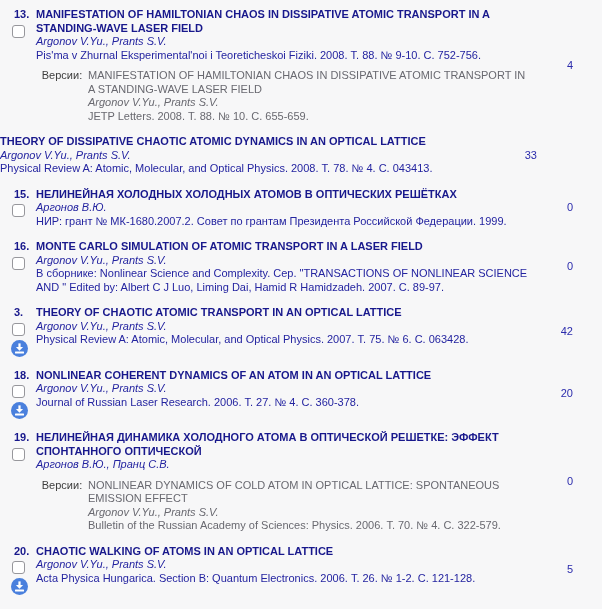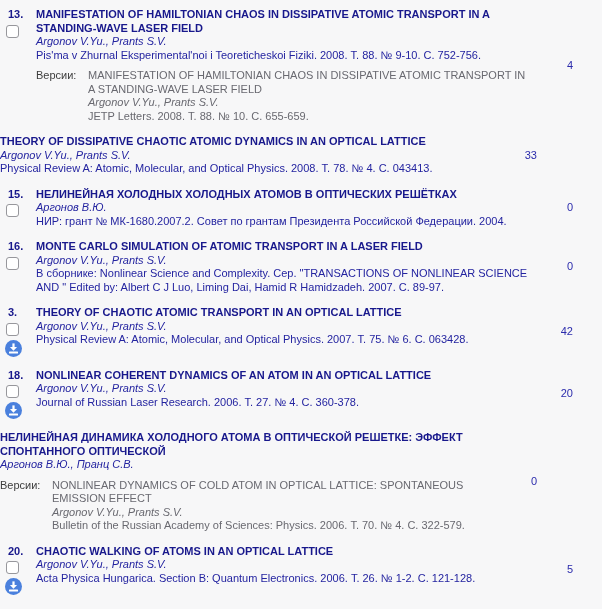--- a/index.html
+++ b/index.html
@@ -20,21 +20,21 @@
     padding-top: 8px;
   }
   .pub-item {
     display: flex;
     margin-bottom: 12px;
   }
   .left-col {
     width: 36px;
     flex-shrink: 0;
     box-sizing: border-box;
-    padding-left: 8px;
+    padding-left: 14px;
     display: flex;
     flex-direction: column;
     align-items: flex-start;
   }
   .item-number {
     font-weight: bold;
     color: #18188c;
   }
   .select-checkbox {
     appearance: none;
@@ -76,20 +76,21 @@
     color: #2424a0;
   }
   .versions {
     display: flex;
     margin-top: 7px;
   }
   .versions-label {
     width: 52px;
     flex-shrink: 0;
     color: #3d3d3d;
+    text-align: center;
   }
   .versions-list {
     color: #696970;
   }
   .version-item { margin-bottom: 0; }
   .version-title { color: #696970; }
   .version-authors { font-style: italic; color: #696970; }
   .version-source { color: #696970; }
   .right-col {
     width: 68px;
@@ -148,21 +149,21 @@
 
   <div class="pub-item">
     <div class="left-col">
       <span class="item-number">15.</span>
       <input type="checkbox" class="select-checkbox" style="">
 
     </div>
     <div class="main-col">
       <div class="pub-title">НЕЛИНЕЙНАЯ ХОЛОДНЫХ ХОЛОДНЫХ АТОМОВ В ОПТИЧЕСКИХ РЕШЁТКАХ</div>
       <div class="pub-authors">Аргонов В.Ю.</div>
-      <div class="pub-source">НИР: грант № МК-1680.2007.2. Совет по грантам Президента Российской Федерации. 2004.</div>
+      <div class="pub-source">НИР: грант № МК-1680.2007.2. Совет по грантам Президента Российской Федерации. 1999.</div>
 
     </div>
     <div class="right-col">
       <span class="citation-count">0</span>
     </div>
   </div>
 
   <div class="pub-item">
     <div class="left-col">
       <span class="item-number">16.</span>
@@ -222,20 +223,25 @@
       <div class="pub-authors">Argonov V.Yu., Prants S.V.</div>
       <div class="pub-source">Journal of Russian Laser Research. 2006. Т. 27. № 4. С. 360-378.</div>
 
     </div>
     <div class="right-col">
       <span class="citation-count">20</span>
     </div>
   </div>
 
   <div class="pub-item">
+    <div class="left-col">
+      <span class="item-number">19.</span>
+      <input type="checkbox" class="select-checkbox" style="">
+
+    </div>
     <div class="main-col">
       <div class="pub-title">НЕЛИНЕЙНАЯ ДИНАМИКА ХОЛОДНОГО АТОМА В ОПТИЧЕСКОЙ РЕШЕТКЕ: ЭФФЕКТ СПОНТАННОГО ОПТИЧЕСКОЙ</div>
       <div class="pub-authors">Аргонов В.Ю., Пранц С.В.</div>
       <div class="versions">
         <div class="versions-label">Версии:</div>
         <div class="versions-list">
   <div class="version-item">
     <div class="version-title">NONLINEAR DYNAMICS OF COLD ATOM IN OPTICAL LATTICE: SPONTANEOUS EMISSION EFFECT</div>
     <div class="version-authors">Argonov V.Yu., Prants S.V.</div>
     <div class="version-source">Bulletin of the Russian Academy of Sciences: Physics. 2006. Т. 70. № 4. С. 322-579.</div>

